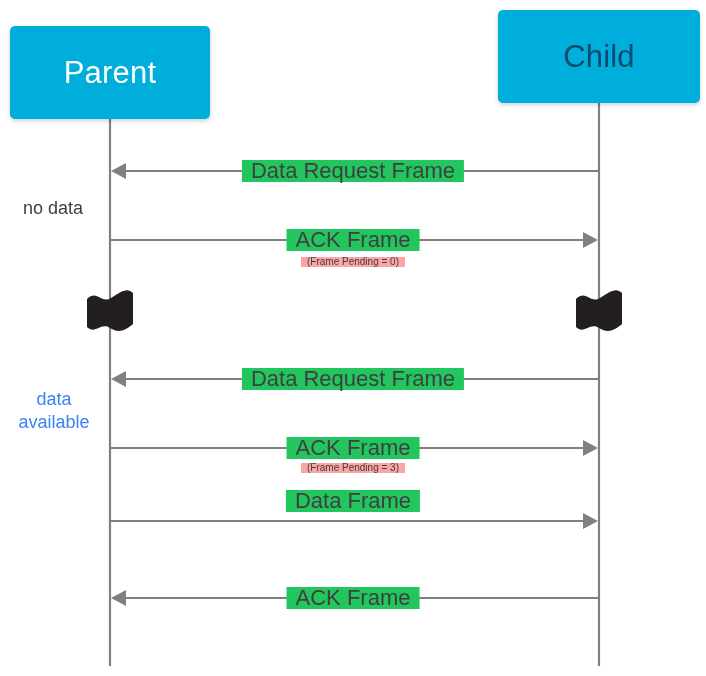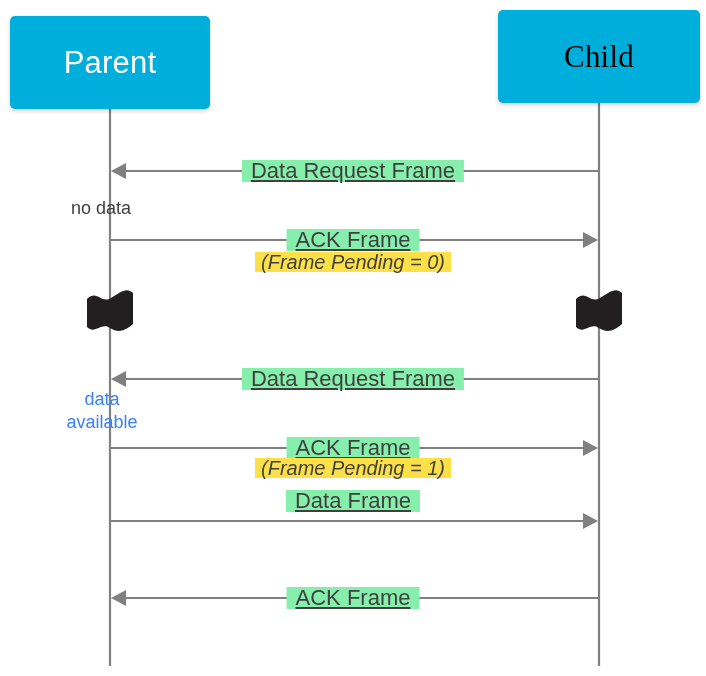--- a/index.html
+++ b/index.html
@@ -42,47 +42,44 @@
     line-height: 1;
     font-family: "Liberation Sans", sans-serif;
   }
   .msg-label {
     position: absolute;
     color: #3f3f3f;
     font-size: 22px;
     line-height: 1;
     white-space: nowrap;
     transform: translate(-50%, -50%);
-    background: #86efac;
+    background: #22c55e;
     padding: 0 9px;
     font-family: "Liberation Sans", sans-serif;
-    text-decoration: underline;
   }
   .msg-sublabel {
     position: absolute;
     color: #3f3f3f;
-    font-size: 20px;
+    font-size: 10px;
     line-height: 1;
     white-space: nowrap;
     transform: translate(-50%, -50%);
-    background: #fde047;
+    background: #fca5a5;
     padding: 0 6px;
     font-family: "Liberation Sans", sans-serif;
-    font-style: italic;
   }
   .side-note {
     position: absolute;
     color: #3f3f3f;
     font-size: 18px;
     line-height: 1.25;
     text-align: center;
     transform: translate(-50%, -50%);
     white-space: pre-line;
     font-family: "Liberation Sans", sans-serif;
-    margin-left: 48px;
   }
 </style>
 </head>
 <body>
 
 <div id="diagram-root">
 
   <svg id="seq-svg" viewBox="0 0 706 676" xmlns="http://www.w3.org/2000/svg">
     <g id="lifelines">
         <line x1="110" y1="103" x2="110" y2="666" stroke="#808080" stroke-width="2.2"></line>
@@ -101,34 +98,34 @@
         <polygon points="598,521 583,513 583,529" fill="#808080"></polygon>
         <line x1="599" y1="598" x2="126" y2="598" stroke="#808080" stroke-width="2.2"></line>
         <polygon points="111,598 126,590 126,606" fill="#808080"></polygon>
       </g>
     <g id="breaks">
         <path d="M 87 299 C 97.12 289, 100.8 304, 110.92 298 C 121.03999999999999 292, 126.56 287, 133 293 L 133 324 C 125.64 330, 119.19999999999999 334, 110 328 C 100.8 322, 95.28 335, 87 327 Z" fill="#231f20"></path>
         <path d="M 576 299 C 586.12 289, 589.8 304, 599.92 298 C 610.04 292, 615.56 287, 622 293 L 622 324 C 614.64 330, 608.2 334, 599 328 C 589.8 322, 584.28 335, 576 327 Z" fill="#231f20"></path>
       </g>
   </svg>
 
-  <div class="lifeline-box" id="actor-box-0" style="left: 10px; top: 16px; width: 200px; height: 93px; background: rgb(0, 174, 219);">
+  <div class="lifeline-box" id="actor-box-0" style="left: 10px; top: 26px; width: 200px; height: 93px; background: rgb(0, 174, 219);">
     <span class="lifeline-box-label" style="color: rgb(255, 255, 255);">Parent</span>
   </div>
   <div class="lifeline-box" id="actor-box-1" style="left: 498px; top: 10px; width: 202px; height: 93px; background: rgb(0, 174, 219);">
-    <span class="lifeline-box-label" style="color: #000000; font-family: Liberation Serif, serif;">Child</span>
+    <span class="lifeline-box-label" style="color: #0c4a6e;">Child</span>
   </div>
 
   <div id="labels-layer">
       <div class="msg-label" style="left: 353px; top: 171px; color: rgb(63, 63, 63);">Data Request Frame</div>
       <div class="msg-label" style="left: 353px; top: 240px; color: rgb(63, 63, 63);">ACK Frame</div>
       <div class="msg-sublabel" style="left: 353px; top: 262px; color: rgb(63, 63, 63);">(Frame Pending = 0)</div>
       <div class="msg-label" style="left: 353px; top: 379px; color: rgb(63, 63, 63);">Data Request Frame</div>
       <div class="msg-label" style="left: 353px; top: 448px; color: rgb(63, 63, 63);">ACK Frame</div>
-      <div class="msg-sublabel" style="left: 353px; top: 468px; color: rgb(63, 63, 63);">(Frame Pending = 1)</div>
+      <div class="msg-sublabel" style="left: 353px; top: 468px; color: rgb(63, 63, 63);">(Frame Pending = 3)</div>
       <div class="msg-label" style="left: 353px; top: 501px; color: rgb(63, 63, 63);">Data Frame</div>
       <div class="msg-label" style="left: 353px; top: 598px; color: rgb(63, 63, 63);">ACK Frame</div>
       <div class="side-note" style="left: 53px; top: 208px; color: rgb(63, 63, 63);">no data</div>
       <div class="side-note" style="left: 54px; top: 410px; color: #3b82f6;">data
 available</div>
     </div>
 
 </div>
 
 </body></html>

